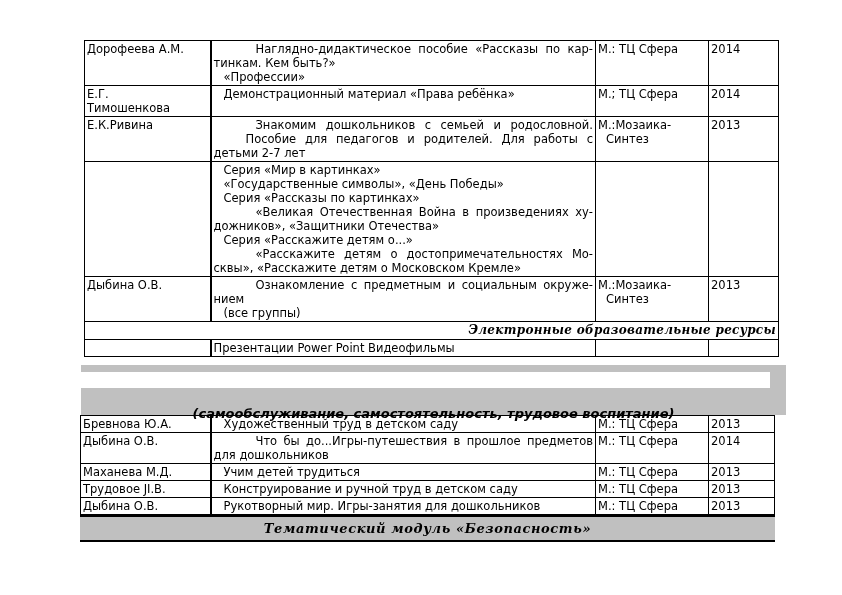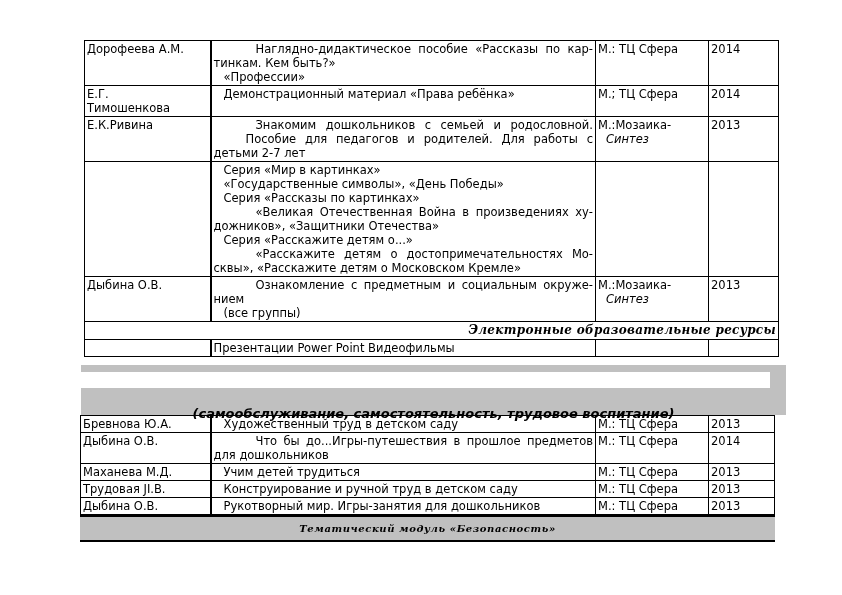--- a/index.html
+++ b/index.html
@@ -12,21 +12,21 @@
 
   table.tbl { border-collapse:collapse; table-layout:fixed; width:694px; }
   table.tbl td { border:1px solid #000; vertical-align:top; padding:1px 2px; }
   table.tbl td.t { border-left:2px solid #000; }
 
   .ln { line-height:14px; text-align:left; }
   .ln.st { text-align:justify; text-align-last:justify;margin-left:32px; }
   .ln.ind { padding-left:10px; }
   .ctr { text-align:center; }
   .lft { text-align:left; }
-  .pub2 { padding-left:8px;font-style:italic; }
+  .pub2 { padding-left:8px; }
 
   td.ehdr {
     font-family:"DejaVu Serif", serif; font-weight:bold; font-style:italic;
     font-size:12px; text-align:right; padding:0 0 1px 0; line-height:15px;
     letter-spacing:0.3px;
   }
 
   .gap { height:8px; }
 
   .band1 {
@@ -48,21 +48,21 @@
   table.tbl.lower { margin-left:-4px; }
 
   .band2 {
     margin-left:-4px; width:695px; background:#c0c0c0;
     border-top:2px solid #000; border-bottom:2px solid #000;
     height:27px; box-sizing:border-box;
     display:flex; align-items:center; justify-content:center;
   }
   .band2-title {
     font-family:"DejaVu Serif", serif; font-weight:bold; font-style:italic;
-    font-size:10px; letter-spacing:0.6px;
+    font-size:13px; letter-spacing:0.6px;
   }
 </style>
 </head>
 <body>
 
 <div class="page">
   <div class="content">
 
     <table class="tbl top">
       <colgroup>
@@ -240,21 +240,21 @@
         <td class="ctr">
           <div class="ln">М.: ТЦ Сфера</div>
         </td>
         <td class="ctr">
           <div class="ln">2013</div>
         </td>
       </tr>
 
       <tr>
         <td class="ctr">
-          <div class="ln">Трудовая JI.В.</div>
+          <div class="ln">Трудовое JI.В.</div>
         </td>
         <td class="t">
           <div class="ln ind">Конструирование и ручной труд в детском саду</div>
         </td>
         <td class="ctr">
           <div class="ln">М.: ТЦ Сфера</div>
         </td>
         <td class="ctr">
           <div class="ln">2013</div>
         </td>

